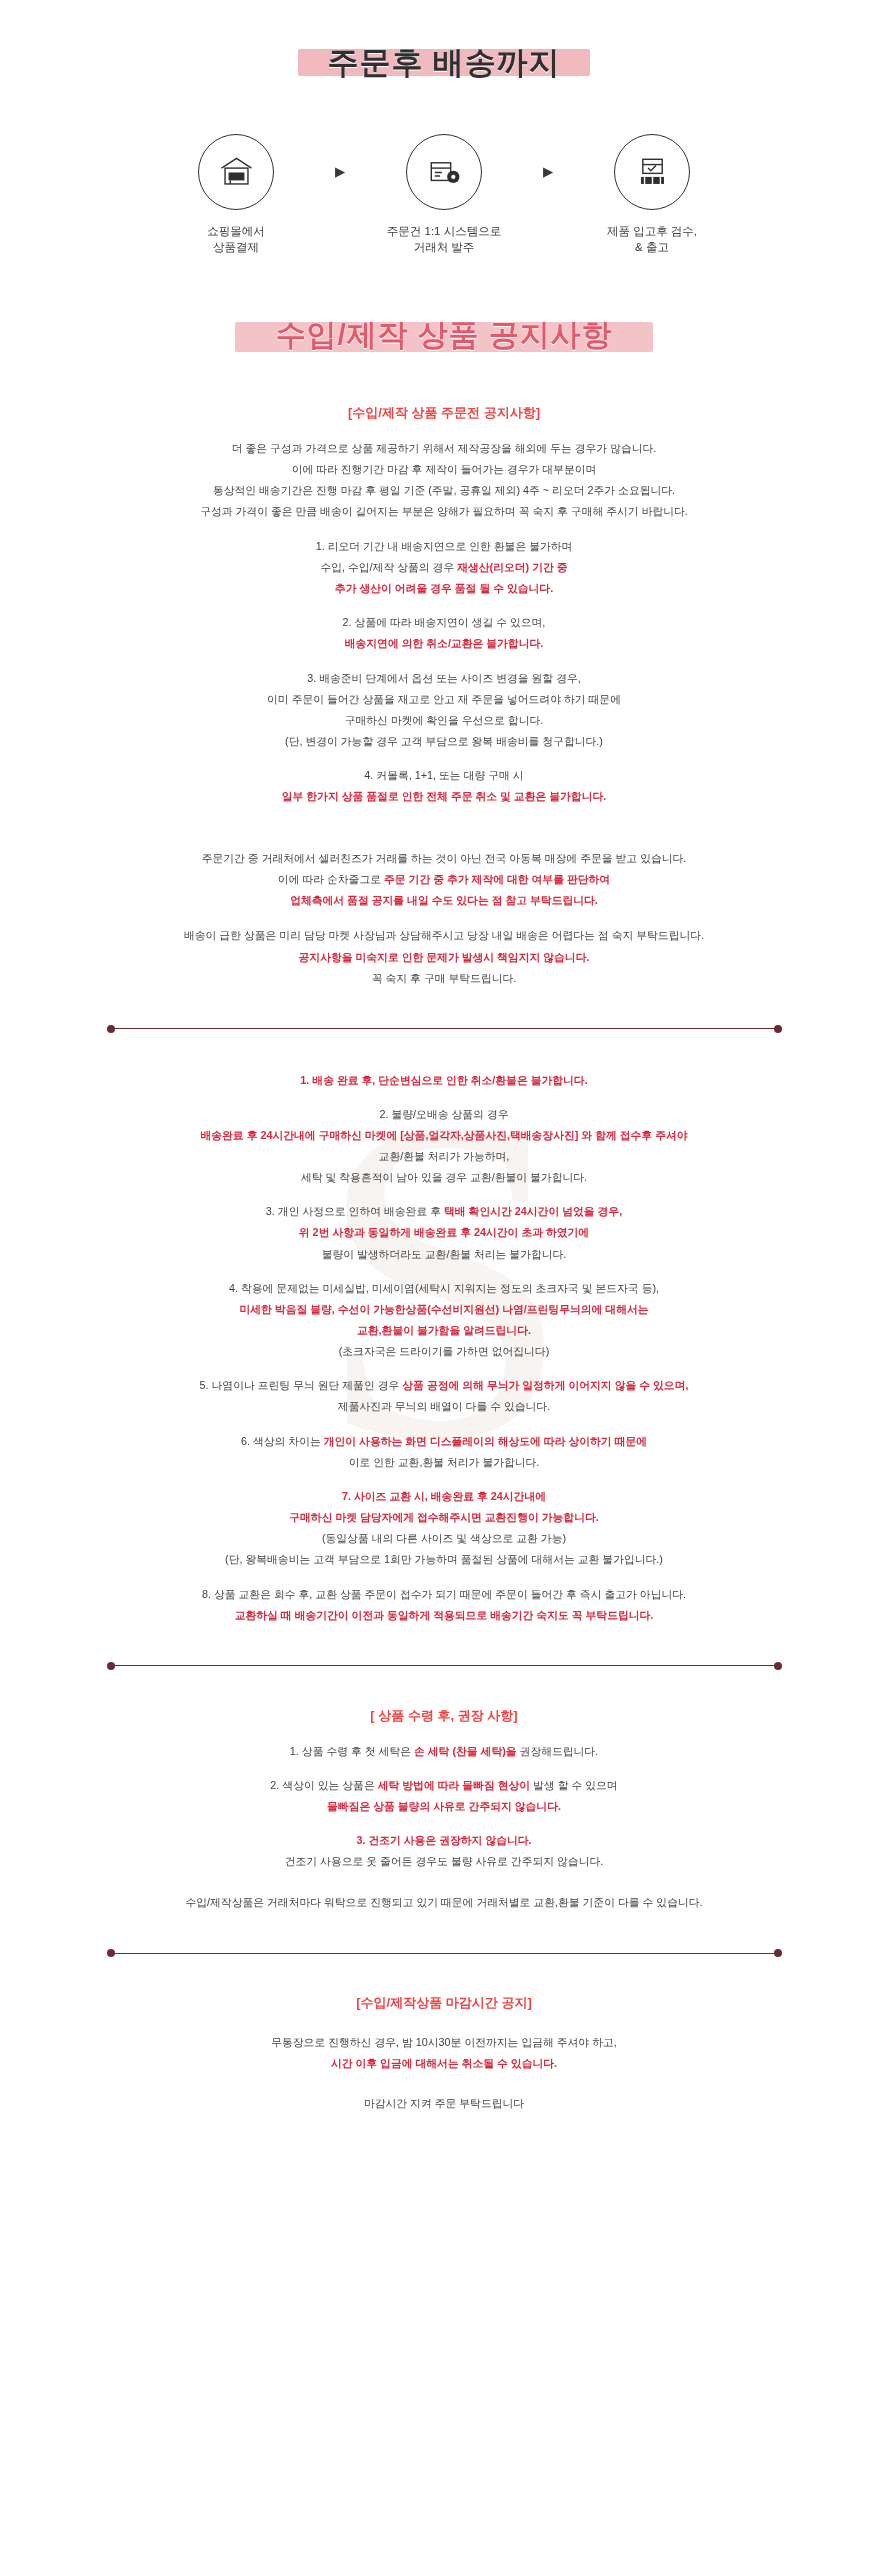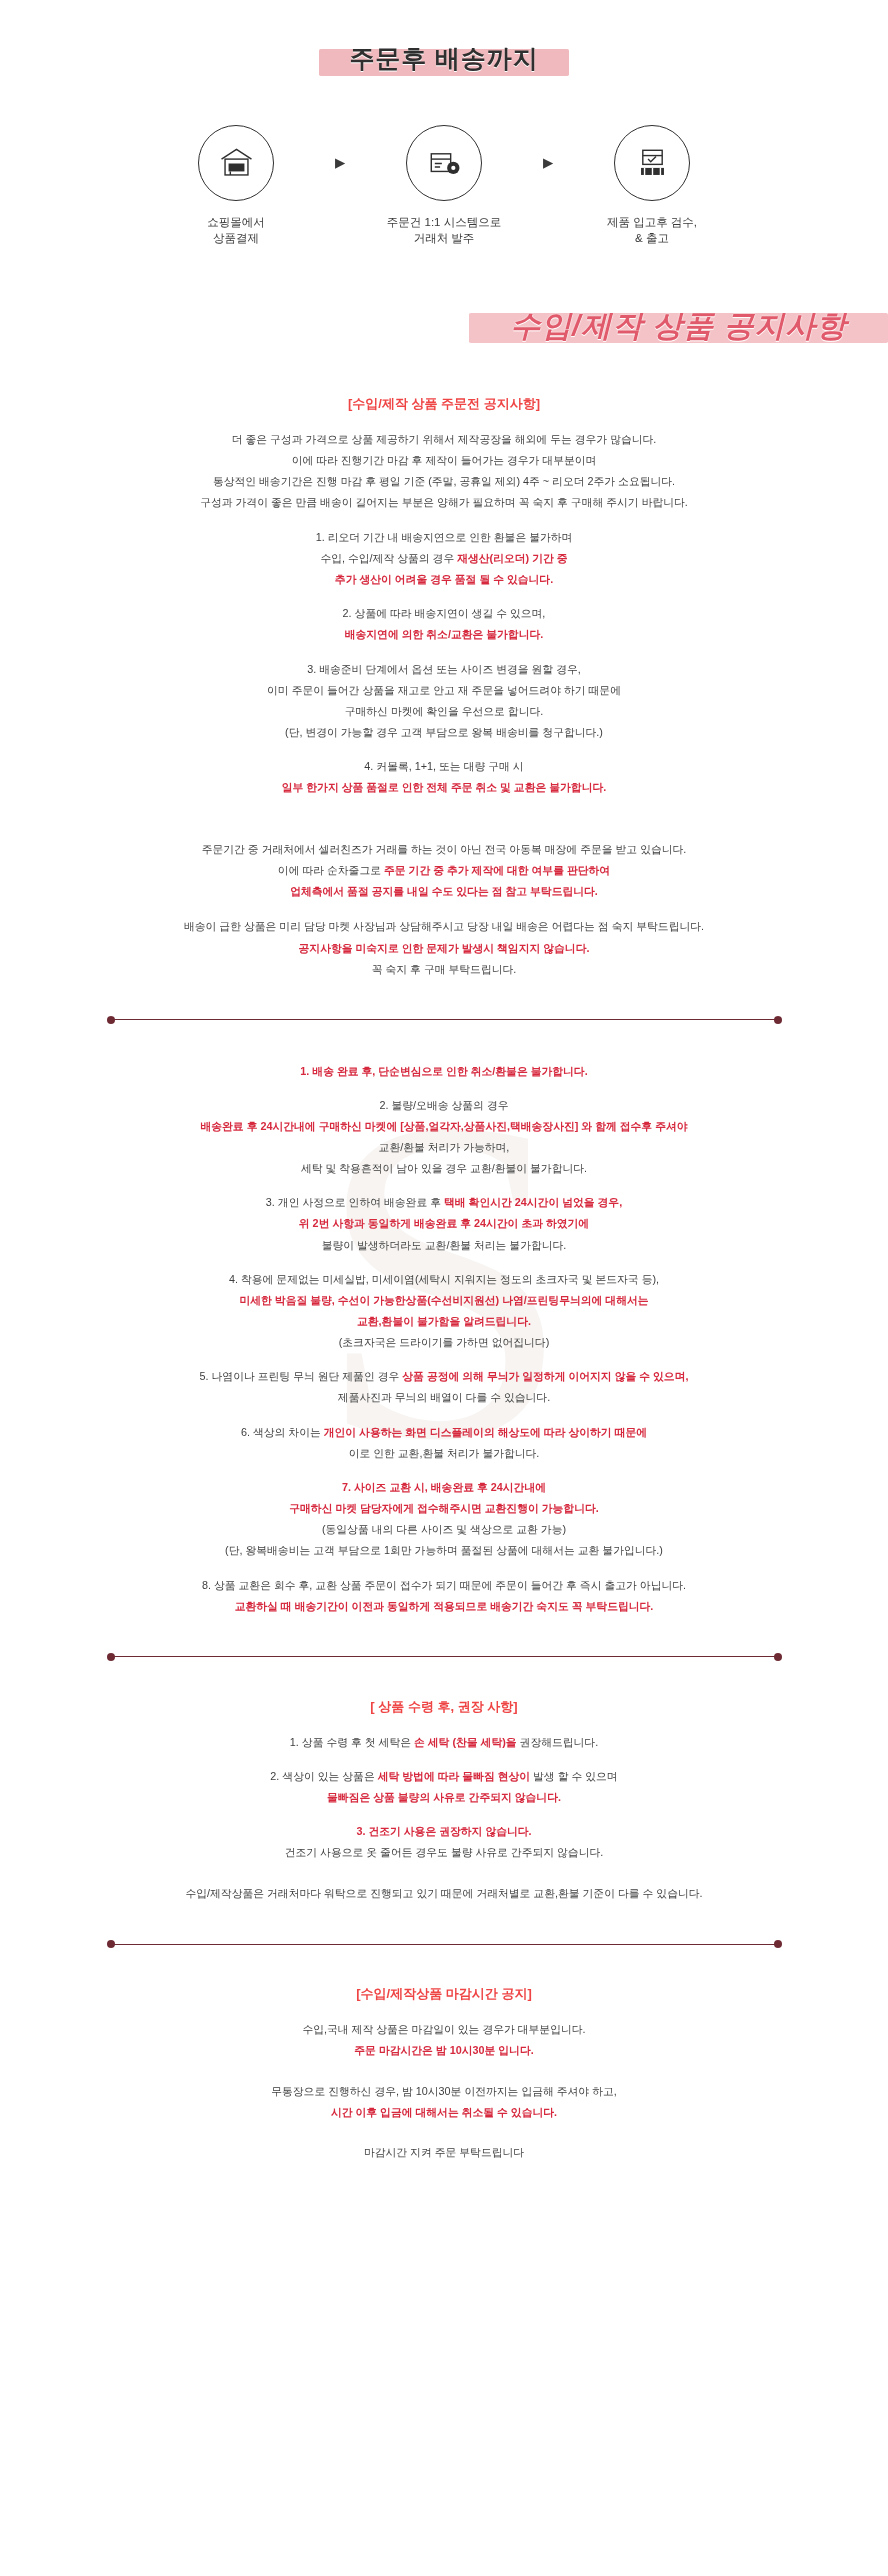--- a/index.html
+++ b/index.html
@@ -48,21 +48,21 @@
     left: 0; right: 0;
     top: 12.4px;
     height: 27px;
     background: #f0b9bd;
     z-index: 0;
     border-radius: 1.8px;
   }
   .banner1 .txt {
     position: relative;
     z-index: 1;
-    font-size: 25px;
+    font-size: 31px;
     font-weight: bold;
     letter-spacing: 0.9px;
     color: #2f2f2f;
     text-shadow: 0 0.9px 0 #ffffff;
   }
 
   
   .steps {
     margin-top: 41px;
     display: flex;
@@ -95,22 +95,21 @@
     width: 48px;
     margin-top: 30px;
     text-align: center;
     color: #3a3a3a;
     font-size: 13.3px;
   }
 
   
   .banner2-wrap {
     margin-top: 52px;
-    text-align: right;
-    font-style: italic;
+    text-align: center;
   }
   .banner2 {
     display: inline-block;
     position: relative;
     padding: 7px 41px 10.7px 41px;
   }
   .banner2 .hl {
     position: absolute;
     left: 0; right: 0;
     top: 14px;
@@ -318,20 +317,19 @@
     </div>
 
     <div class="divider">
       <span class="dot l"></span>
       <span class="line"></span>
       <span class="dot r"></span>
     </div>
 
     <div class="section" style="margin-top:12px;">
       <div class="sec-head">[수입/제작상품 마감시간 공지]</div>
-      <div class="para">수입,국내 제작 상품은 마감일이 있는 경우가 대부분입니다.<br><span class="red">주문 마감시간은 밤 10시30분 입니다.</span></div>
       <div class="para" style="margin-top:19.5px;">무통장으로 진행하신 경우, 밤 10시30분 이전까지는 입금해 주셔야 하고,<br><span class="red">시간 이후 입금에 대해서는 취소될 수 있습니다.</span></div>
       <div class="footer-note" style="margin-top:19.5px;">마감시간 지켜 주문 부탁드립니다</div>
     </div>
 
   </div>
 </div>
 
 
 </body></html>

